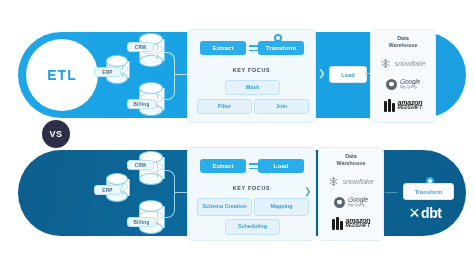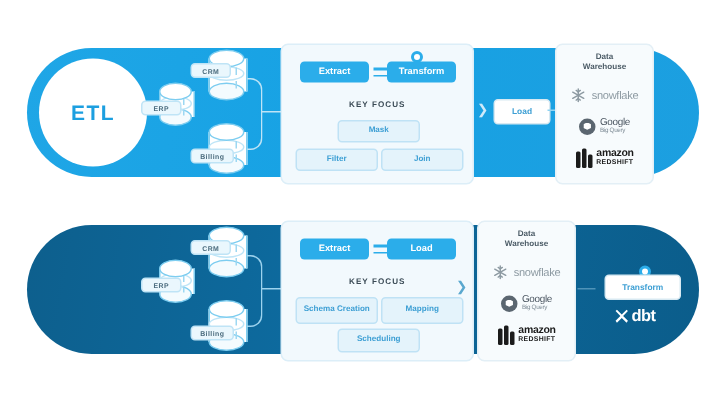--- a/index.html
+++ b/index.html
@@ -67,39 +67,39 @@
     font-weight:bold;letter-spacing:.7px;color:#3a4a55;}
 
   
   .wh{position:absolute;background:#f7fbfd;border:1px solid #e3eff6;border-radius:5px;}
   .wh-etl{left:370px;top:29px;width:64px;height:92px;}
   .wh-elt{left:318px;top:147px;width:64px;height:92px;}
   .wh-title{position:absolute;top:5px;width:100%;text-align:center;font-size:5.4px;
     font-weight:bold;color:#4b5b66;line-height:1.35;}
   .logo{position:absolute;left:0;width:100%;height:18px;display:flex;
     align-items:center;justify-content:center;gap:3px;}
-  .logo .txt{font-size:7.4px;color:#8d9aa2;letter-spacing:-.2px;}
+  .logo .txt{font-size:7.4px;color:#8d9aa2;letter-spacing:-.2px;font-style:italic;}
   .logo .txt.g{font-size:6.6px;color:#4a5560;line-height:1;text-align:left;}
   .logo .txt.g small{display:block;font-size:4.2px;color:#7e8c96;}
   .logo .txt.a{font-size:7px;font-weight:bold;color:#1b1b1b;line-height:1;text-align:left;}
   .logo .txt.a small{display:block;font-size:4.6px;font-weight:bold;letter-spacing:.2px;}
 
   .gcirc{width:11px;height:11px;border-radius:50%;background:#5b6670;
     display:flex;align-items:center;justify-content:center;}
   .gcirc b{width:5px;height:5px;background:#fff;
     clip-path:polygon(50% 0,100% 25%,100% 75%,50% 100%,0 75%,0 25%);display:block;}
   .rsbars{display:flex;align-items:flex-end;gap:1px;height:13px;}
   .rsbars i{display:block;width:3px;background:#1b1b1b;border-radius:1px;}
 
   
   .wbox{position:absolute;background:#fff;border:1px solid #d8e9f2;border-radius:3px;
     display:flex;align-items:center;justify-content:center;
     font-size:5.6px;font-weight:bold;}
   .arrow{position:absolute;font-size:9px;line-height:1;color:#cfeafa;}
-  .dbt{position:absolute;color:#fff;font-weight:bold;font-size:11px;letter-spacing:-.4px;
+  .dbt{position:absolute;color:#fff;font-weight:bold;font-size:14px;letter-spacing:-.4px;
     display:flex;align-items:center;gap:1px;}
   .hline{position:absolute;height:1px;}
 </style>
 </head>
 <body>
 
 <div id="stage">
 
   <div class="band etl"></div>
 
@@ -194,20 +194,21 @@
           <i style="height:13px"></i>
           <i style="height:9px"></i>
         </span>
       <span class="txt a">
         <span>amazon</span>
         <small>REDSHIFT</small>
       </span>
     </div>
   </div>
 
+  <div class="vs">VS</div>
 
   <div class="band elt"></div>
 
 
   <div class="connector" style="left:152px;top:170px;width:22px;height:46px;border-color:#9dd3ee;"></div>
   <div class="hline" style="left:174px;top:192px;width:14px;background:#9dd3ee;"></div>
 
   <div class="cyl" style="left:139px;top:151px;width:24px;height:34px;">
     <div class="body"></div>
       <div class="bot"></div>

